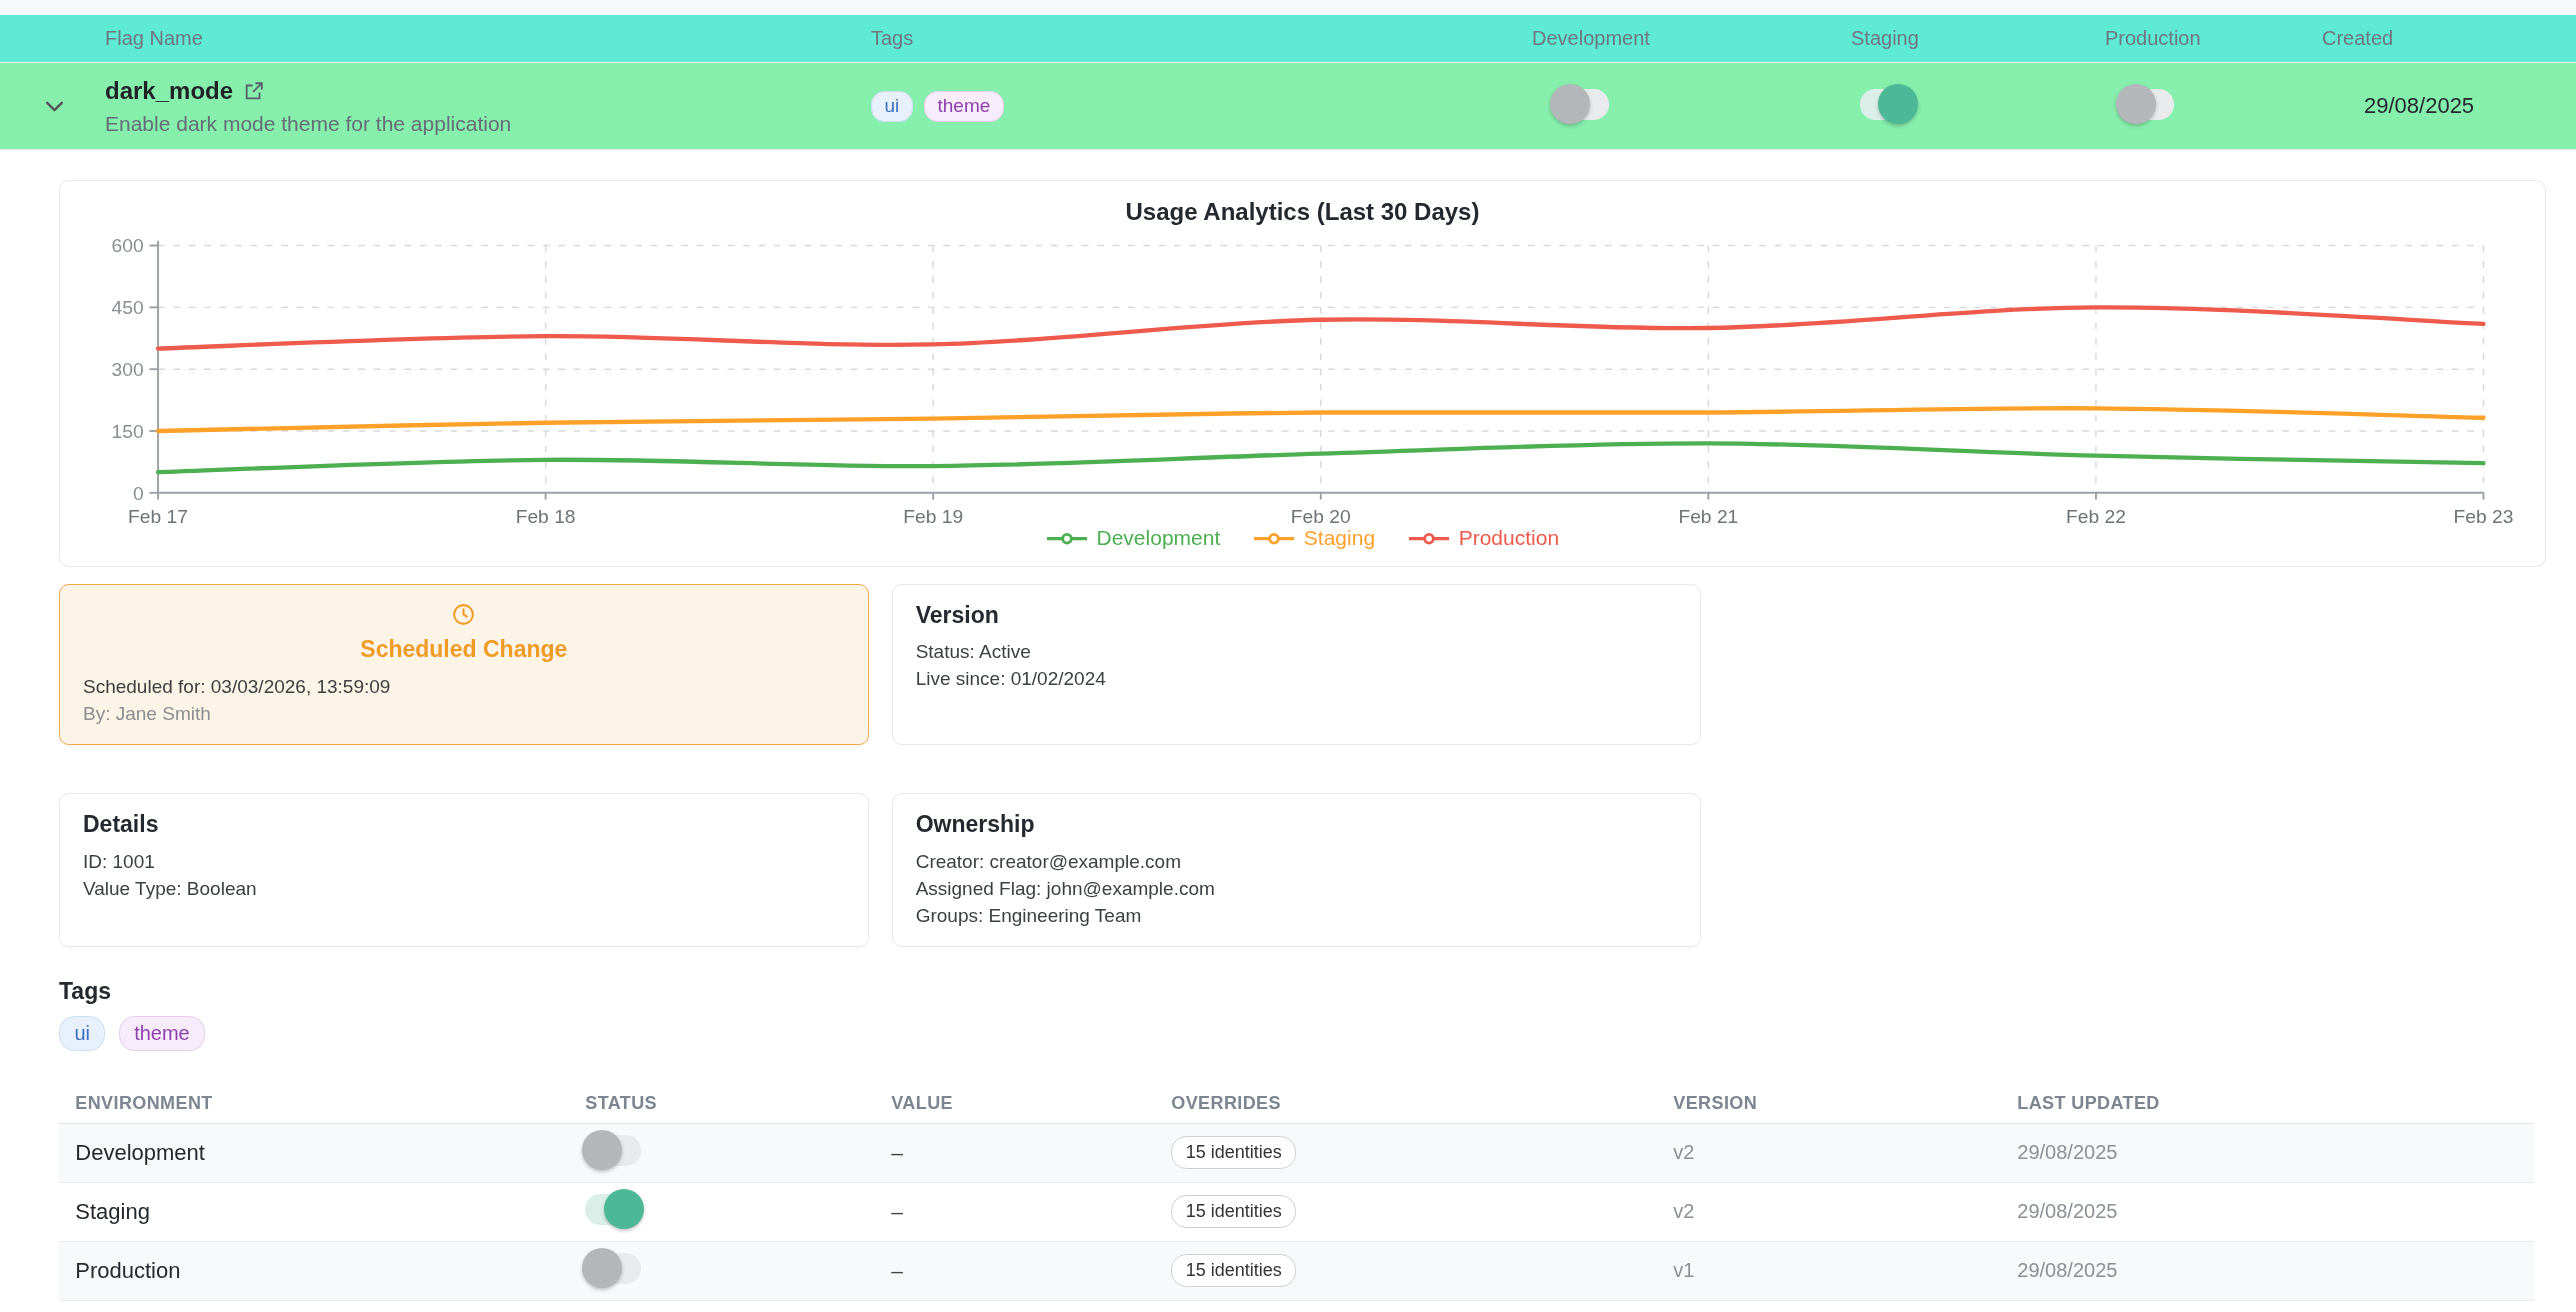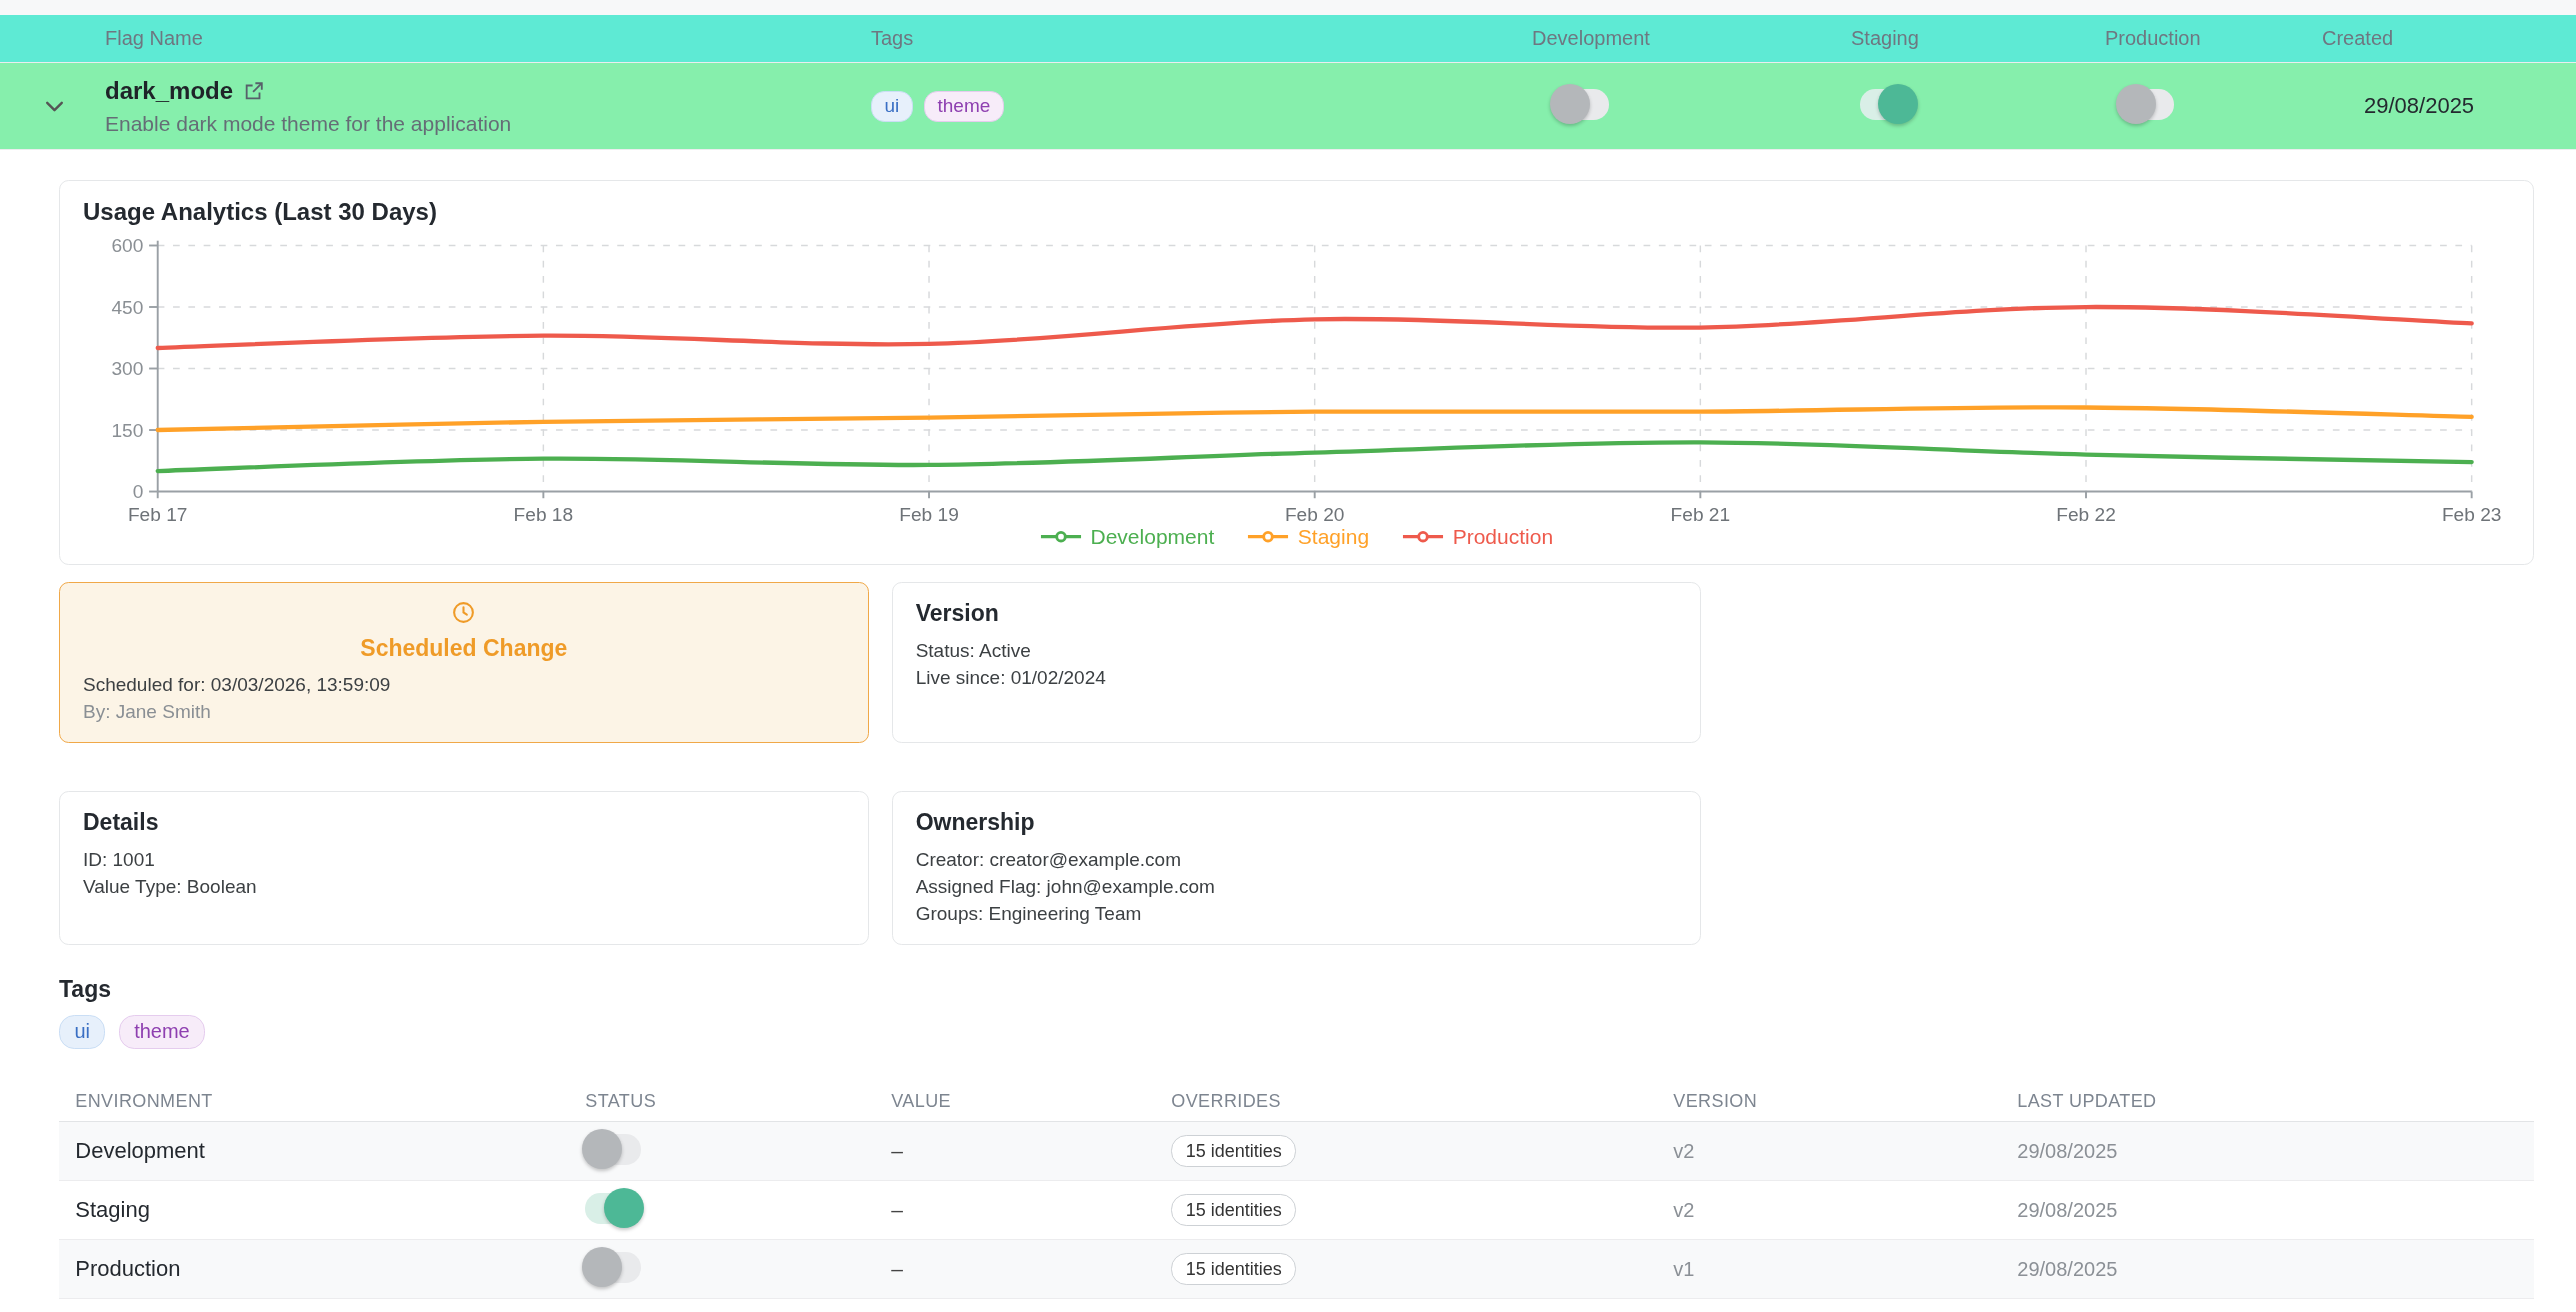--- a/index.html
+++ b/index.html
@@ -37,21 +37,21 @@
     background: #b4b7ba; box-shadow: 0 1.9px 3.8px rgba(0,0,0,.22); }
   .toggle.on { background: #d9efe7; }
   .toggle.on .knob { left: auto; right: -2.9px; background: #4db896; }
   .t-dev { margin-left: 21px; } .t-stg { margin-left: 8.6px; } .t-prod { margin-left: 13.4px; }
 
   
   .panel { background: #fff; }
 
   .card { background: #fff; border: 1.4px solid #e5e7e9; border-radius: 9.6px; }
 
-  .chart-card { margin: 30px 42px 0 59px; padding: 17px 23px 9.6px; }
+  .chart-card { margin: 30px 30px 0 59px; padding: 17px 23px 9.6px; text-align: center; }
   .chart-title { font-size: 24px; font-weight: 700; color: #24292f; }
   .chart-wrap { margin-top: 7.7px; }
   .chart-wrap svg { width: 100%; height: auto; display: block; }
   .grid-line { stroke: #d7d9db; stroke-dasharray: 7 9; stroke-width: 1.5; }
   .axis-line { stroke: #9aa0a5; stroke-width: 2; }
   .ylab { font: 20px "Liberation Sans", sans-serif; fill: #8a8f94; text-anchor: end; }
   .xlab { font: 20px "Liberation Sans", sans-serif; fill: #6e7378; text-anchor: middle; }
   .legend { display: flex; justify-content: center; align-items: center; gap: 33px; margin-top: 1.9px; padding-bottom: 5.7px; }
   .legend-item { display: flex; align-items: center; gap: 8.6px; font-size: 21px; cursor: pointer; }
   .legend-marker { width: 42px; height: 13.4px; }
@@ -67,21 +67,21 @@
   .clock-icon { width: 25px; height: 25px; }
 
   .tags-section { margin: 31px 42px 0 59px; }
   .tags-heading { font-size: 23px; font-weight: 700; color: #24292f; }
   .tags-pills { display: flex; gap: 13.4px; margin-top: 11.5px; }
 
   
   .env-table { margin: 33px 42px 0 59px; }
   .env-grid { display: grid; grid-template-columns: 510px 306px 280px 502px 344px 1fr; align-items: center; padding-left: 16.3px; }
   .env-header { height: 40px; border-bottom: 1.4px solid #e2e4e6; }
-  .env-header .hcell { font-size: 18px; font-weight: 400; letter-spacing: 0.4px; color: #7d8590; text-transform: uppercase; }
+  .env-header .hcell { font-size: 18px; font-weight: 700; letter-spacing: 0.4px; color: #7d8590; text-transform: uppercase; }
   .env-row { height: 59px; border-bottom: 1px solid #ececee; }
   .env-row.alt { background: #f8f9fa; }
   .env-name { font-size: 22px; color: #24292f; }
   .env-value { font-size: 21px; color: #444; }
   .overrides-pill { display: inline-block; background: #fff; border: 1.4px solid #cdd1d5; border-radius: 15.3px;
     padding: 4.8px 13.4px; font-size: 18px; color: #333; cursor: pointer; }
   .env-version, .env-updated { font-size: 20px; color: #8b9096; }
 
   .footer-link { display: flex; align-items: center; gap: 9.6px; padding: 19px 0 21px 72px; color: #2d5da9;
     font-size: 22px; cursor: pointer; }

